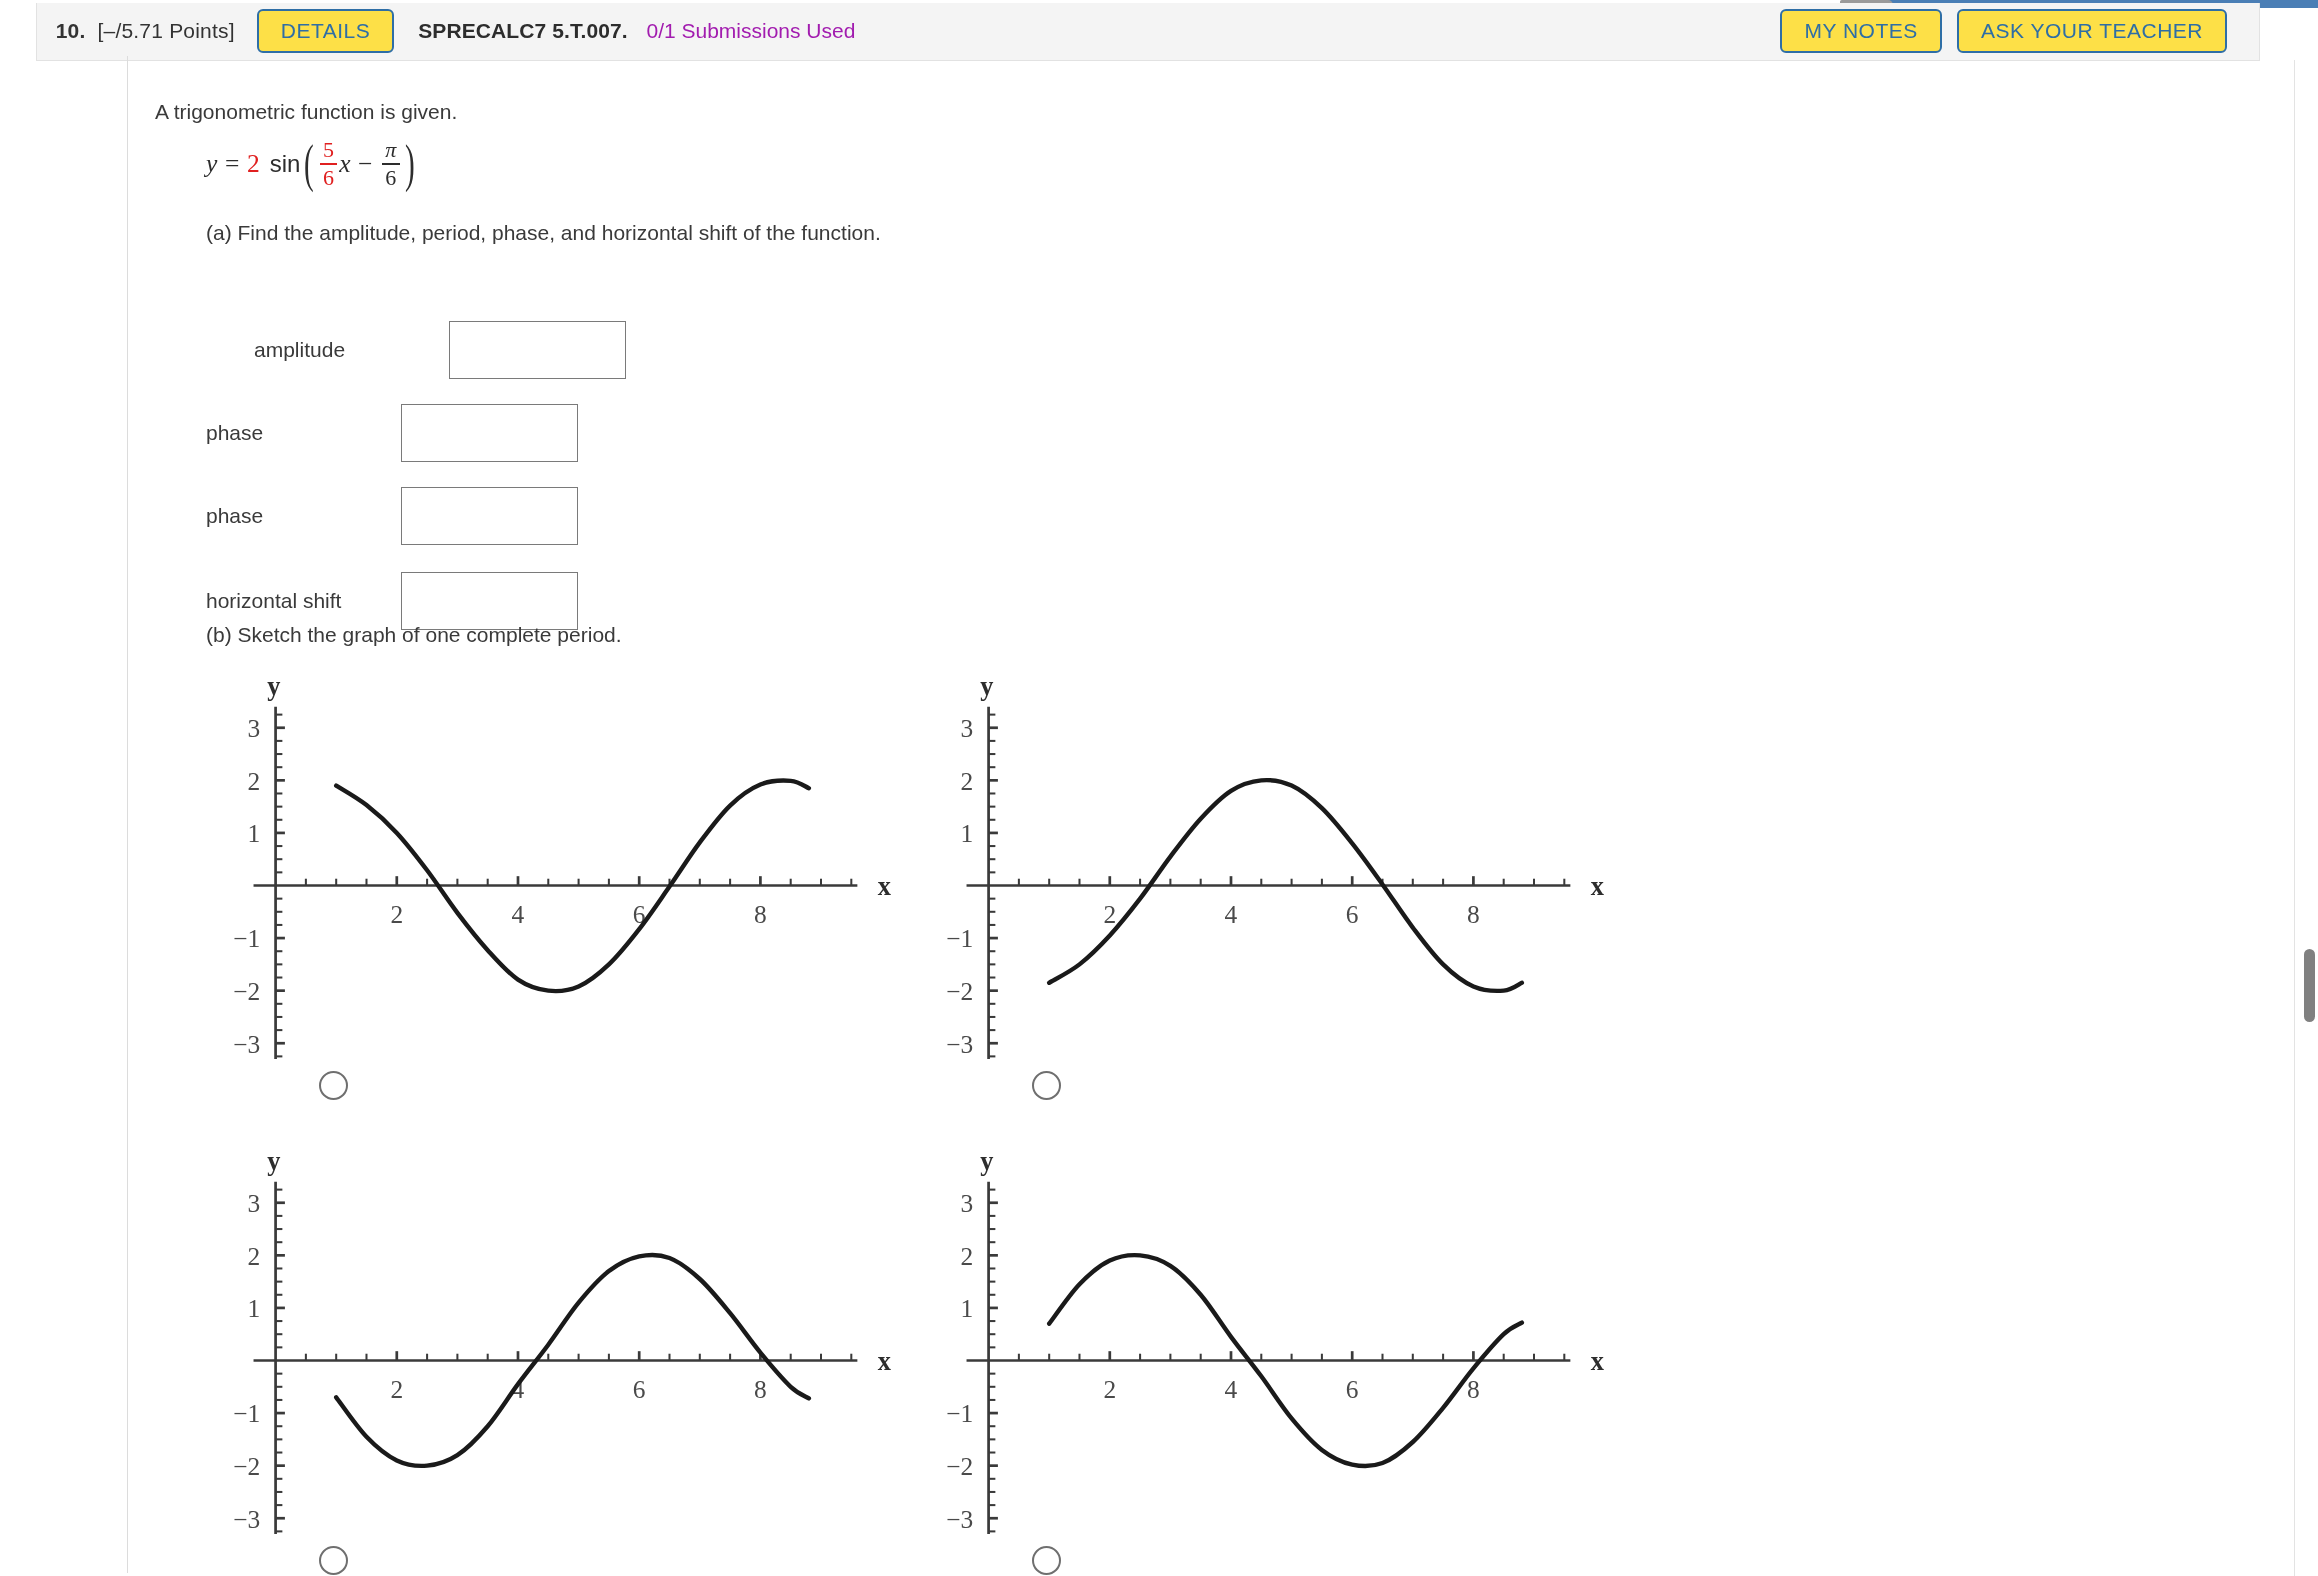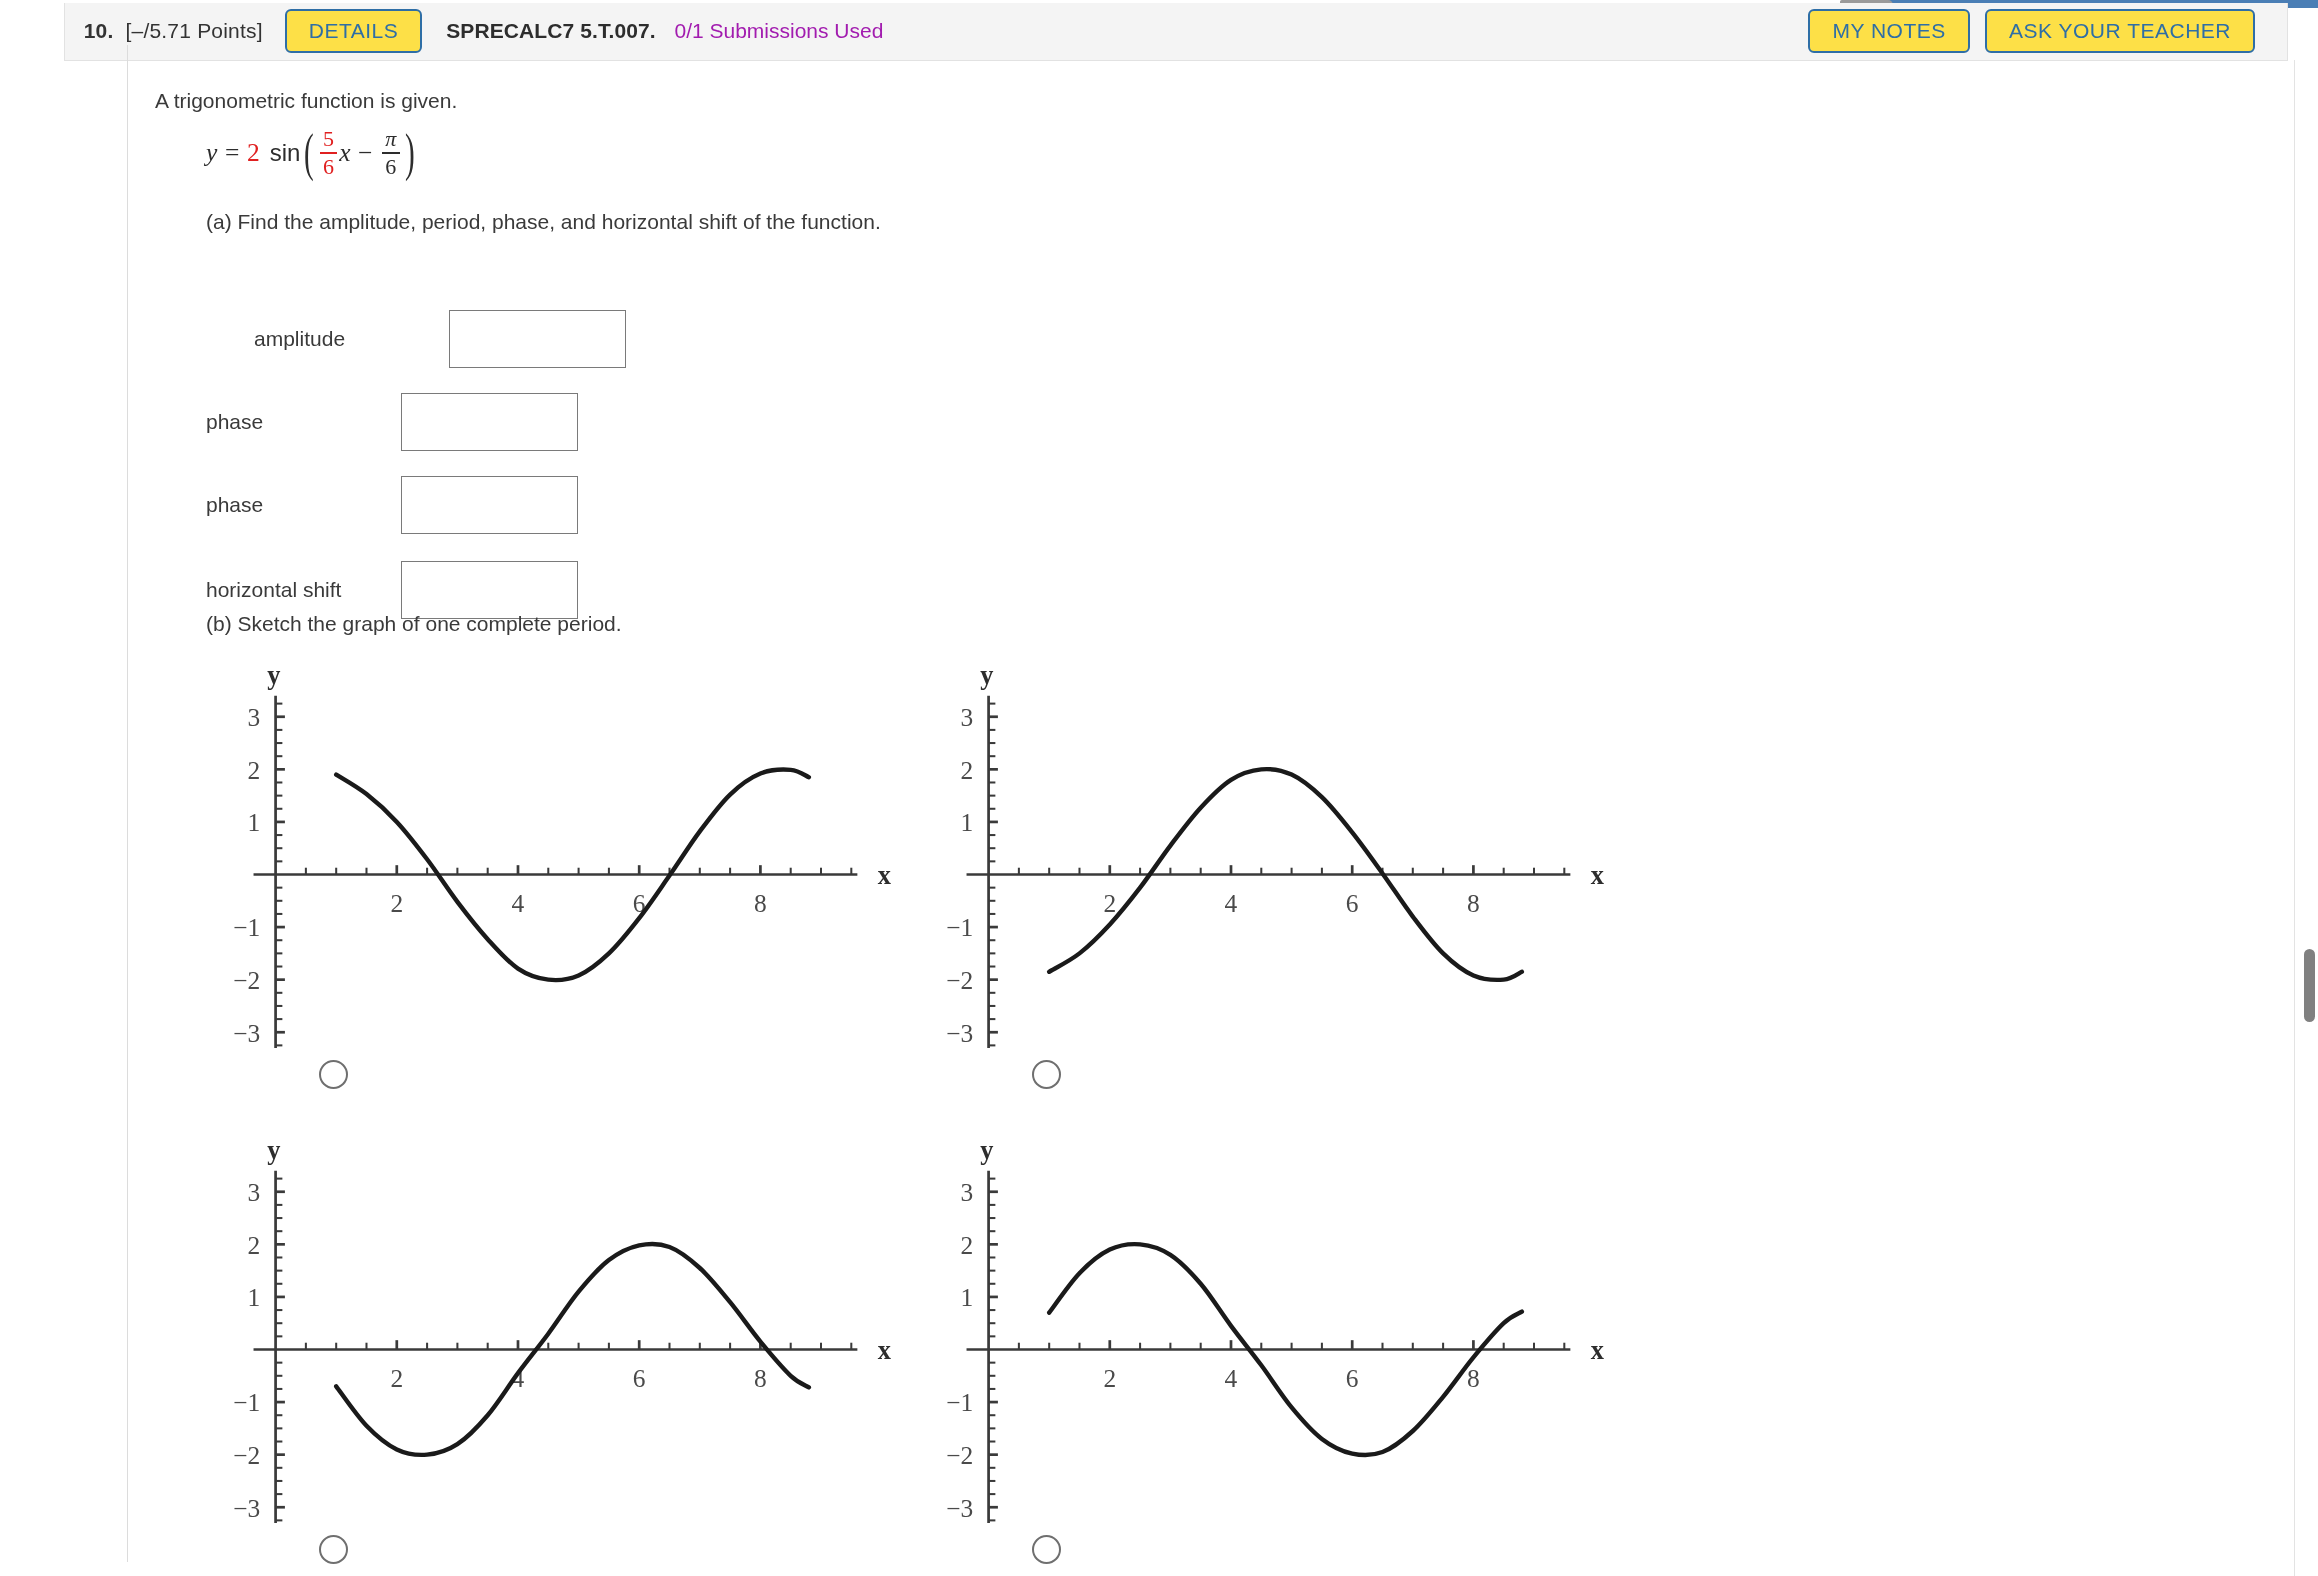--- a/index.html
+++ b/index.html
@@ -17,21 +17,21 @@
     position:absolute; top:0; left:1850px; width:468px; height:7.6px;
     background:#4a7eb5;
   }
   #browser-chrome-tab{
     position:absolute; top:0; left:1840px; width:53px; height:5.1px;
     background:#9a9a9a; border-radius:1.7px 5.1px 0 0;
   }
 
   
   #question-header{
-    position:absolute; top:2.5px; left:64px; width:2224px; height:58px;
+    position:absolute; top:2.5px; left:36px; width:2224px; height:58px;
     background:#f4f4f4;
     border:0.8px solid #e2e2e2;
     border-top:none;
     box-sizing:border-box;
     display:flex; align-items:center;
   }
   .qh-left{display:flex;align-items:center;gap:0;padding-left:18.7px;}
   .q-number{
     font-size:21px;font-weight:bold;color:#333;letter-spacing:0.2px;
   }
@@ -57,21 +57,21 @@
   }
   .q-submissions{
     font-size:21px;color:#a21caf;margin-left:18.7px;
   }
   .qh-right{
     margin-left:auto;display:flex;align-items:center;gap:15.3px;padding-right:32px;
   }
 
   
   #content-area{
-    position:absolute; top:45px; left:127px; width:2149px; height:1517px;
+    position:absolute; top:56px; left:127px; width:2149px; height:1517px;
     border-left:1.7px solid #dcdcdc;
     box-sizing:border-box;
     text-decoration:underline;
   }
 
   .prompt-text{
     position:absolute;
     font-size:21px;
     color:#3a3a3a;
   }

